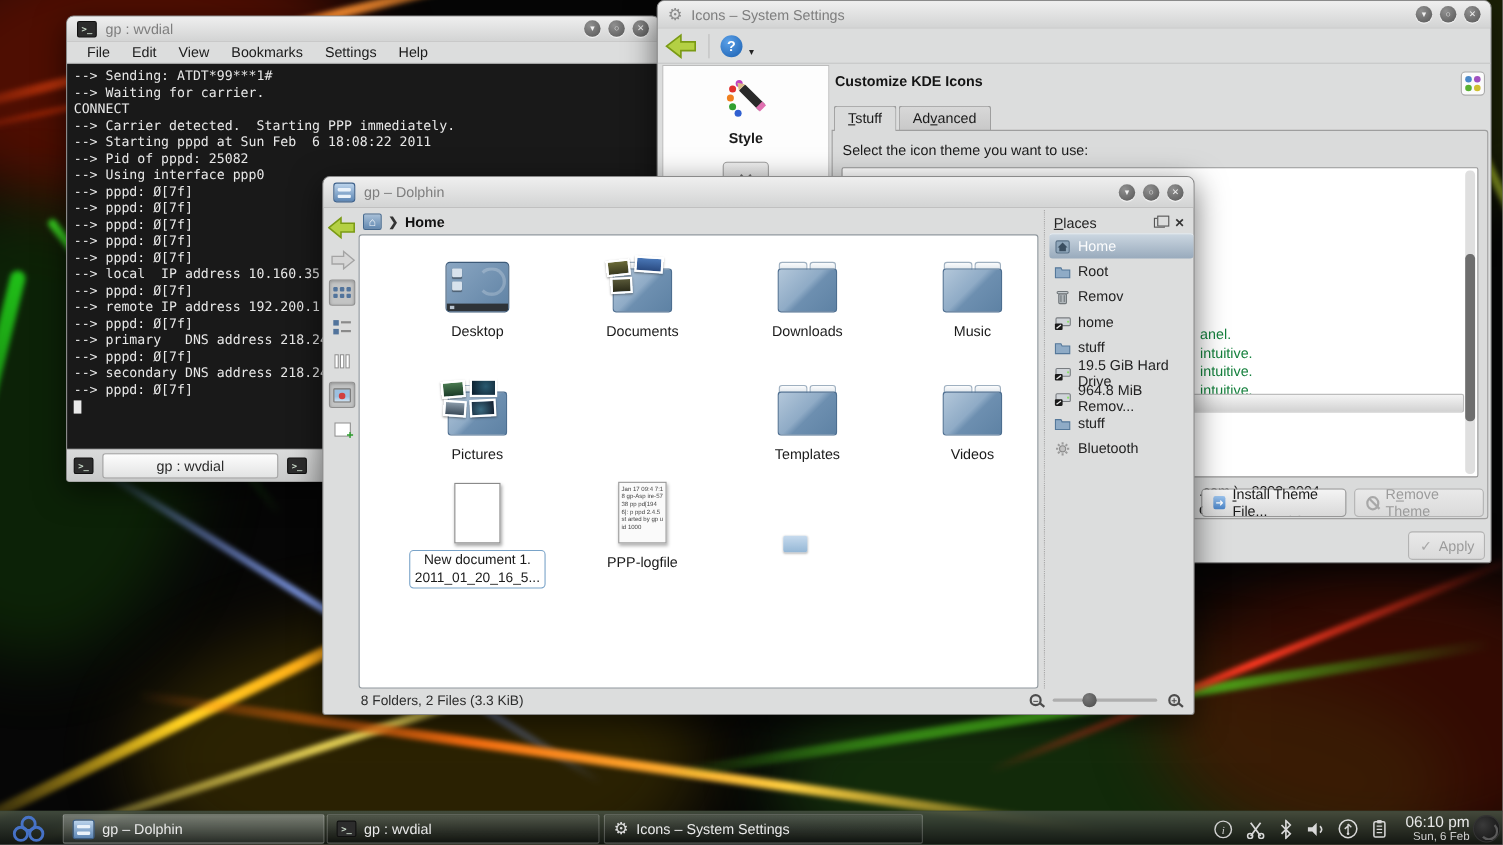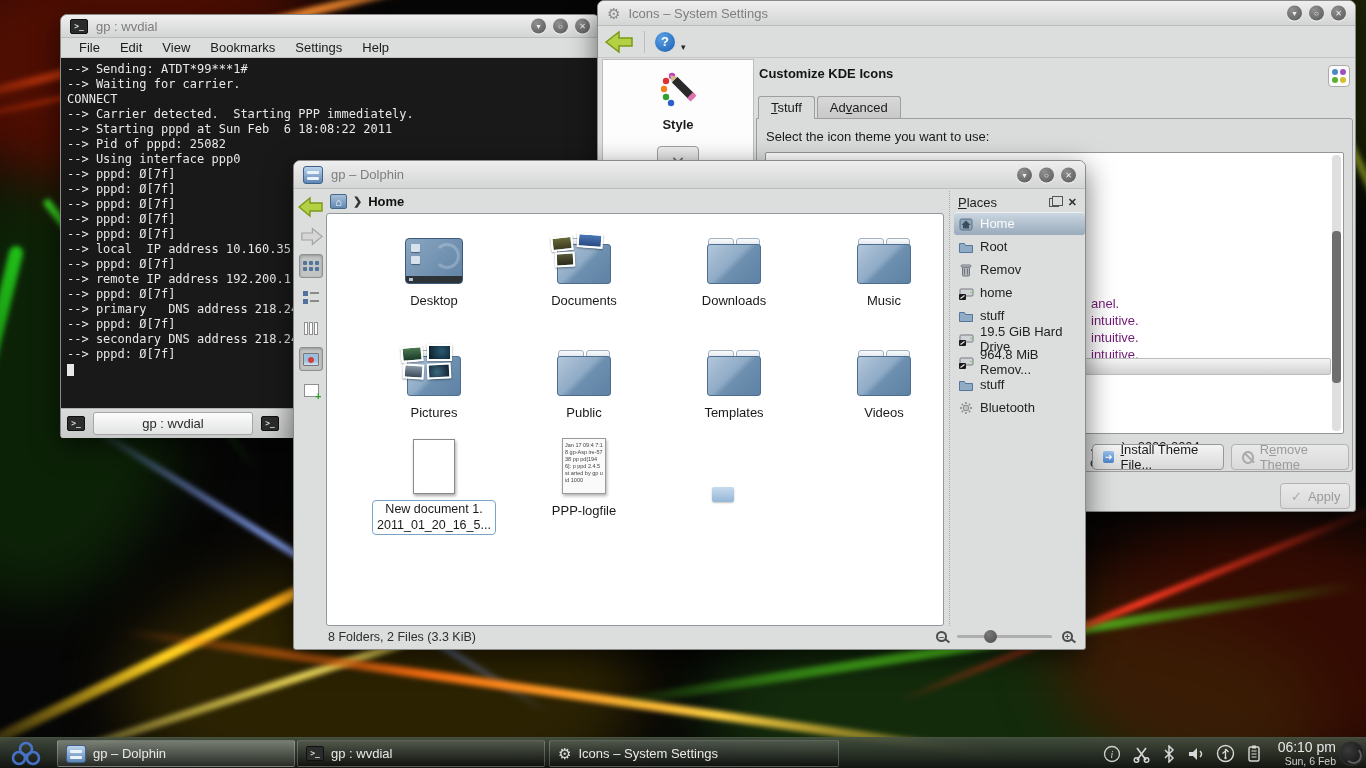--- a/index.html
+++ b/index.html
@@ -46,21 +46,21 @@
   .ss-header { font-size:13px; font-weight:bold; color:#141414; padding:7px 2px 0 3px; }
   .module-ico { position:absolute; right:3px; top:6px; width:22px; height:22px; background:#fbfbfb; border:1px solid #ababab; border-radius:4px; display:grid; grid-template-columns:1fr 1fr; place-items:center; padding:2px; }
   .module-ico i { width:6px; height:6px; border-radius:50%; }
   .tabs { position:absolute; left:2px; top:37px; display:flex; font-size:13px; }
   .tab { padding:3px 12px 4px; border:1px solid #9e9e9e; border-bottom:none; border-radius:3px 3px 0 0; background:linear-gradient(#d8d8d8,#c8c8c8); color:#1a1a1a; margin-right:2px; }
   .tab.active { background:#dadbdb; position:relative; z-index:2; }
   .accel { text-decoration:underline; }
   .tabpanel { position:absolute; left:0; top:59px; width:597px; height:354px; border:1px solid #9e9e9e; background:#dadbdb; border-radius:0 3px 3px 3px; }
   .select-label { font-size:13px; color:#1a1a1a; padding:10px 0 0 9px; }
   .theme-list { position:absolute; left:8px; top:33px; width:579px; height:282px; background:#fff; border:1px solid #969696; border-radius:2px; overflow:hidden; }
-  .list-frag { position:absolute; left:325px; top:142px; font-size:13px; line-height:17px; color:#701a75; }
+  .list-frag { position:absolute; left:325px; top:142px; font-size:13px; line-height:17px; color:#15803d; }
   .list-highlight { position:absolute; left:1px; right:12px; top:205px; height:17px; background:linear-gradient(#f4f4f4,#d2d2d2); border:1px solid #bdbdbd; border-radius:2px; }
   .list-scroll { position:absolute; right:2px; top:2px; width:9px; height:276px; background:#dfdfdf; border-radius:4px; }
   .list-thumb { position:absolute; left:0; width:9px; top:76px; height:152px; background:#6e6e6e; border-radius:4px; }
   .desc-frag { position:absolute; left:333px; top:320px; font-size:13px; line-height:16px; color:#1a1a1a; }
   .ss-btn { position:absolute; height:26px; display:flex; align-items:center; gap:6px; padding:0 10px; font-size:13px; color:#1a1a1a; background:linear-gradient(#f4f4f4,#d9d9d9); border:1px solid #979797; border-radius:4px; }
   .ss-btn.disabled { color:#9b9b9b; background:linear-gradient(#e9e9e9,#dadada); border-color:#b3b3b3; }
   .mini-arrow { width:14px; height:12px; background:linear-gradient(#9cc4ee,#4a84c8); border-radius:2px; color:#fff; font-size:9px; line-height:12px; text-align:center; }
   .no-ico { width:13px; height:13px; border:2px solid #a8a8a8; border-radius:50%; position:relative; }
   .no-ico::after { content:""; position:absolute; left:-1px; top:4.5px; width:13px; height:2px; background:#a8a8a8; transform:rotate(45deg); }
   .check-ico { color:#a8a8a8; font-size:13px; }
@@ -412,30 +412,20 @@
       <div class="tile" style="left:482px; top:14px;">
         <div class="ico-wrap">
             <div class="folder">
               <span class="tab"></span>
               <span class="tab2"></span>
               <span class="body"></span>
             </div>
           </div>
         <div class="tile-label">Music</div>
       </div>
-      <div class="tile" style="left:182px; top:126px;">
-        <div class="ico-wrap">
-            <div class="folder">
-              <span class="tab"></span>
-              <span class="tab2"></span>
-              <span class="body"></span>
-            </div>
-          </div>
-        <div class="tile-label">Public</div>
-      </div>
       <div class="tile" style="left:332px; top:126px;">
         <div class="ico-wrap">
             <div class="folder">
               <span class="tab"></span>
               <span class="tab2"></span>
               <span class="body"></span>
             </div>
           </div>
         <div class="tile-label">Templates</div>
       </div>

